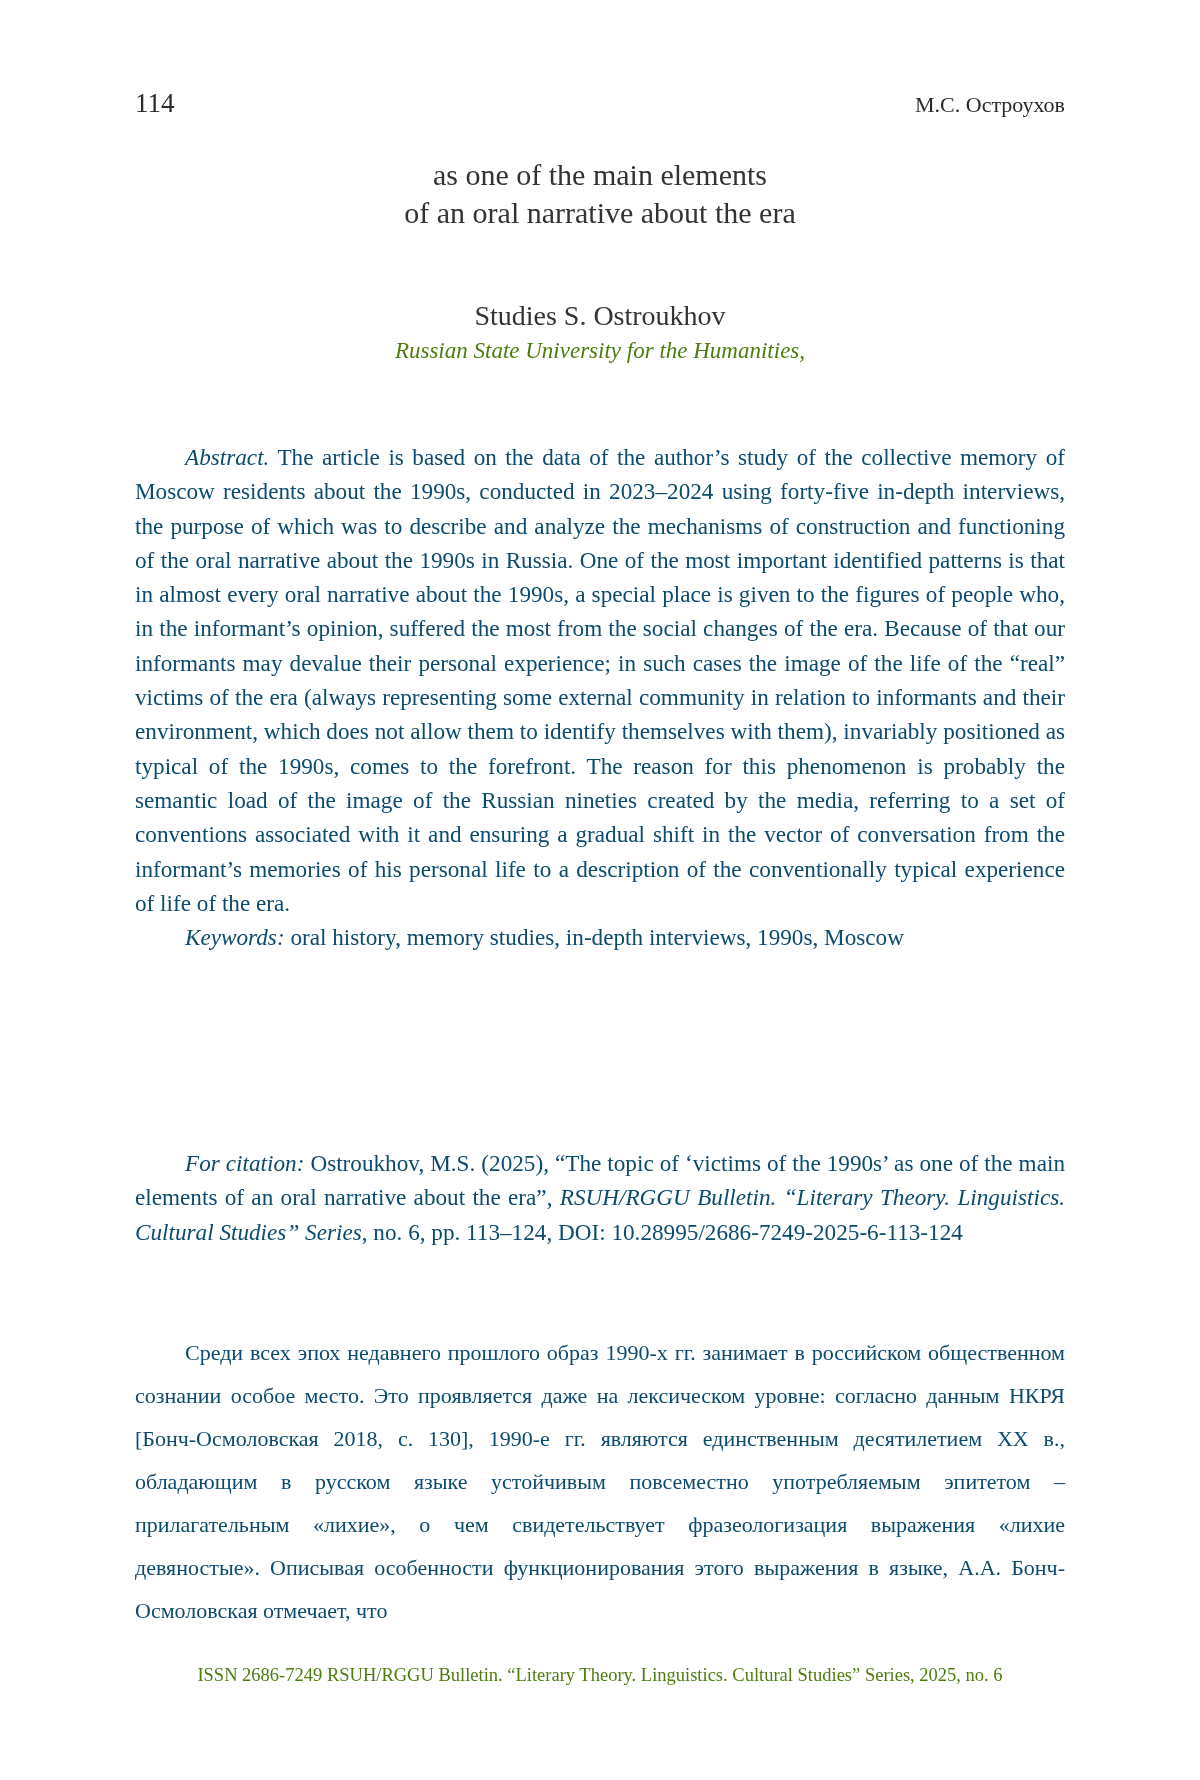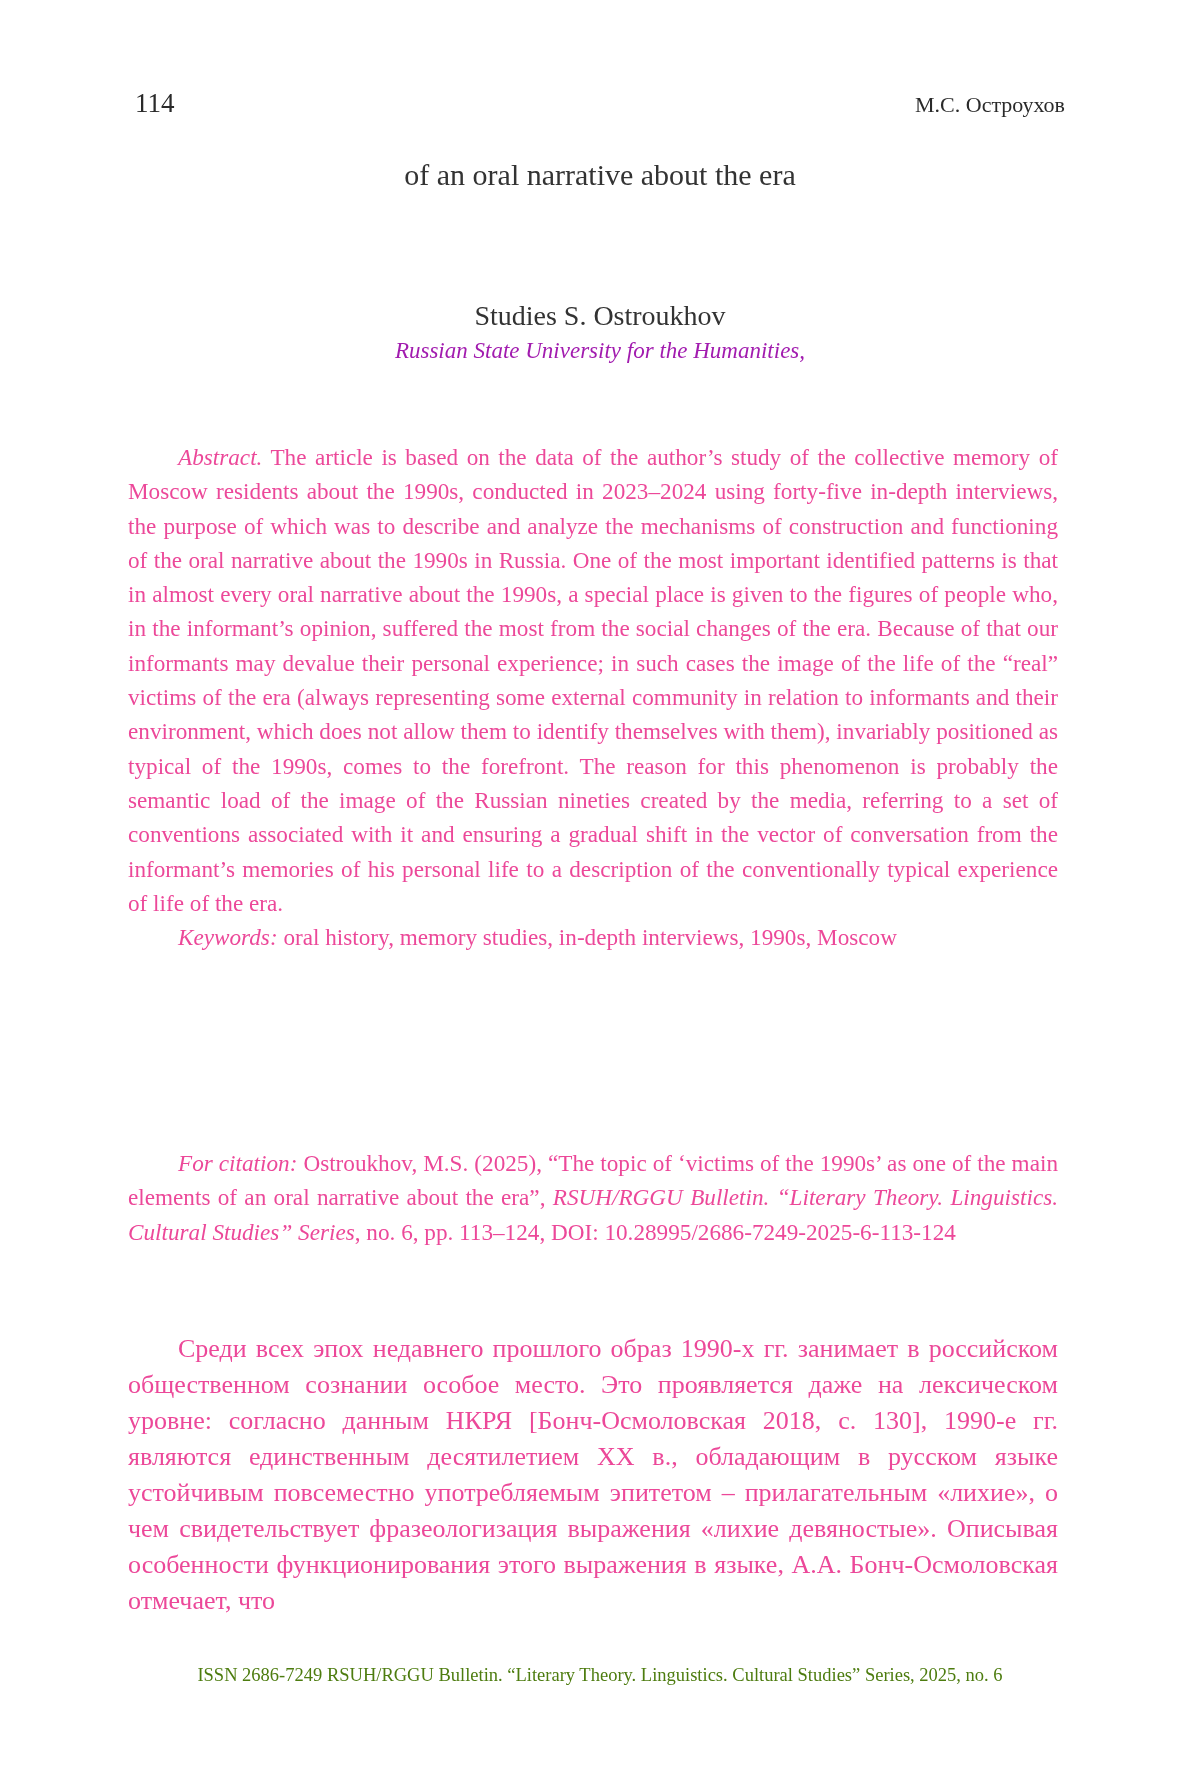--- a/index.html
+++ b/index.html
@@ -7,43 +7,44 @@
          font-family: "Liberation Serif", "DejaVu Serif", serif; color: #2a2a2a; }
   .page { position: absolute; left: 0; top: 0; width: 1200px; height: 1272px; }
   .running-head { position: absolute; top: 88px; left: 135px; width: 930px; height: 40px;
                   font-size: 25px; }
   .page-number { position: absolute; left: 0; top: 0; font-size: 27px; }
   .running-author { position: absolute; right: 0; top: 4px; font-size: 22px; text-align: right; }
   .title { position: absolute; top: 156px; left: 135px; width: 930px; text-align: center;
            font-size: 30px; line-height: 37.5px; color: #333; }
   .author-block { position: absolute; top: 298px; left: 135px; width: 930px; text-align: center; }
   .author-name { font-size: 28px; line-height: 36px; color: #333; }
-  .affil { font-style: italic; font-size: 23px; line-height: 34px; color: #a21caf; }
-  .body-text { position: absolute; left: 128px; width: 930px; font-size: 23.2px; line-height: 34.3px;
-               text-align: justify; color: #ec4899; font-family: Liberation Serif, serif; }
+  .affil { font-style: italic; font-size: 23px; line-height: 34px; color: #4d7c0f; }
+  .body-text { position: absolute; left: 135px; width: 930px; font-size: 23.2px; line-height: 34.3px;
+               text-align: justify; color: #0c4a6e; font-family: Liberation Serif, serif; }
   .abstract { top: 440px; }
   .abstract p, .citation p { margin: 0; text-indent: 50px; }
   .citation { top: 1126px; margin-top: 20px; }
-  .main-text { top: 1331px; font-size: 26px; line-height: 36px; }
+  .main-text { top: 1331px; font-size: 22px; line-height: 43px; }
   .main-text p { margin: 0; text-indent: 50px; }
   .it { font-style: italic; }
   .footer { position: absolute; top: 1665px; left: 135px; width: 930px; text-align: center;
             font-size: 18.5px; color: #4d7c0f; white-space: nowrap; }
 </style>
 </head>
 <body>
 
 <div class="page">
 
   <div class="running-head">
     <span class="page-number">114</span>
     <span class="running-author">М.С. Остроухов</span>
   </div>
 
   <div class="title">
+    <div>as one of the main elements</div>
     <div>of an oral narrative about the era</div>
   </div>
 
   <div class="author-block">
     <div class="author-name">Studies S. Ostroukhov</div>
     <div class="affil">Russian State University for the Humanities,</div>
   </div>
 
   <div class="body-text abstract">
     <p><span class="it">Abstract.</span><span> The article is based on the data of the author’s study of the collective memory of Moscow residents about the 1990s, conducted in 2023–2024 using forty-five in-depth interviews, the purpose of which was to describe and analyze the mechanisms of construction and functioning of the oral narrative about the 1990s in Russia. One of the most important identified patterns is that in almost every oral narrative about the 1990s, a special place is given to the figures of people who, in the informant’s opinion, suffered the most from the social changes of the era. Because of that our informants may devalue their personal experience; in such cases the image of the life of the “real” victims of the era (always representing some external community in relation to informants and their environment, which does not allow them to identify themselves with them), invariably positioned as typical of the 1990s, comes to the forefront. The reason for this phenomenon is probably the semantic load of the image of the Russian nineties created by the media, referring to a set of conventions associated with it and ensuring a gradual shift in the vector of conversation from the informant’s memories of his personal life to a description of the conventionally typical experience of life of the era.</span></p>

